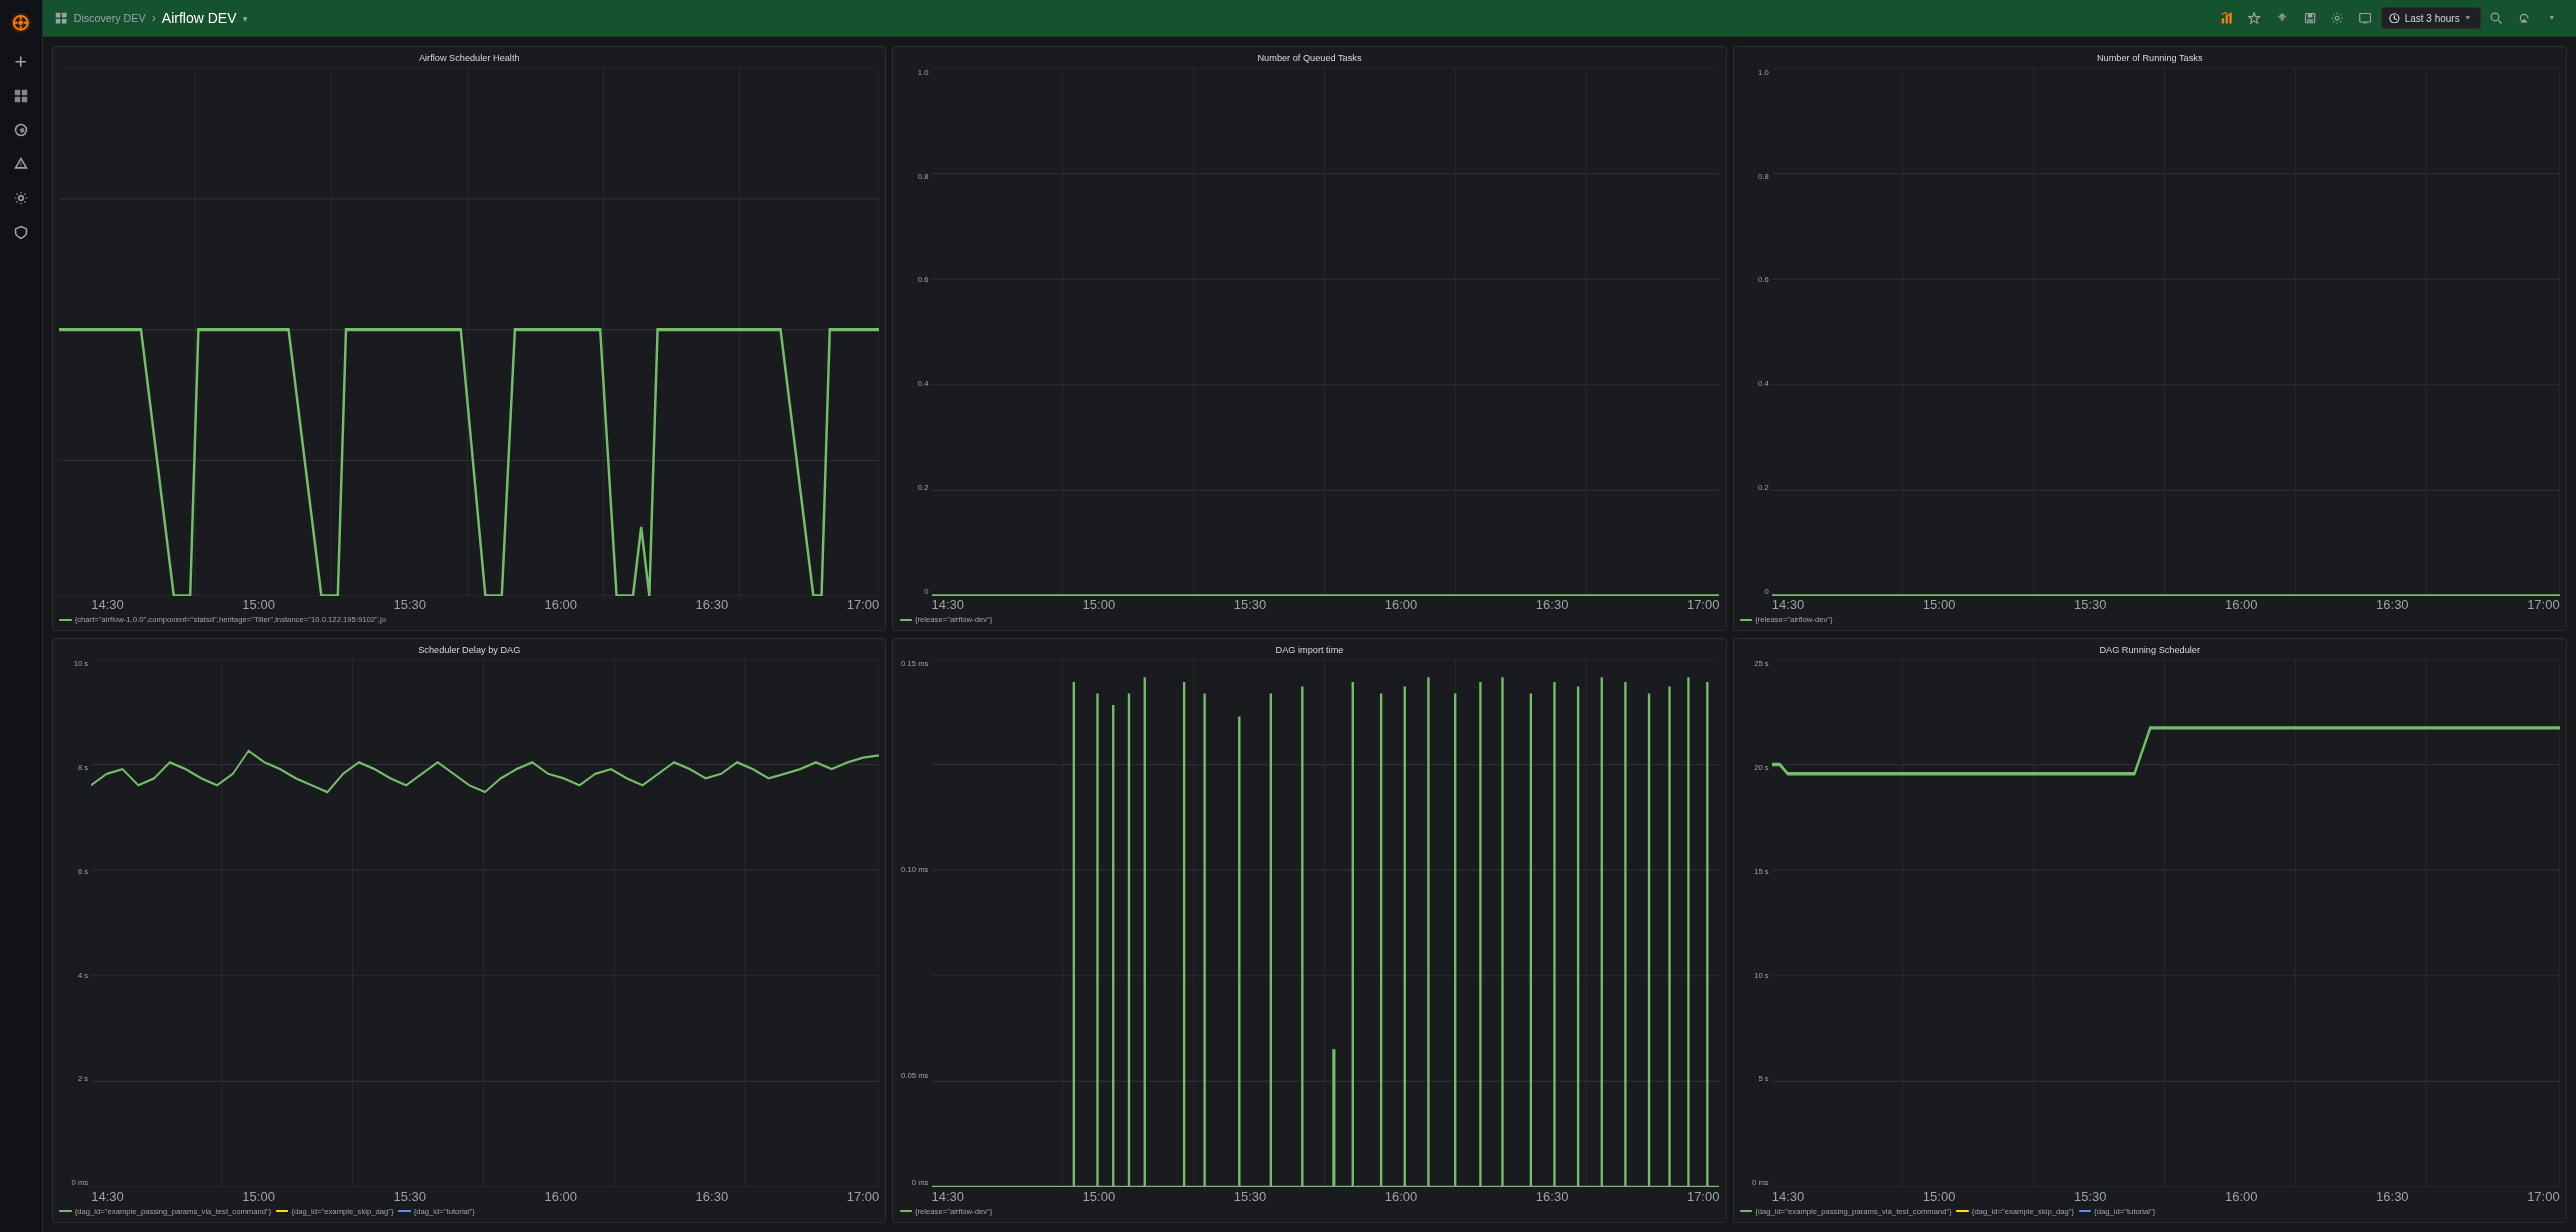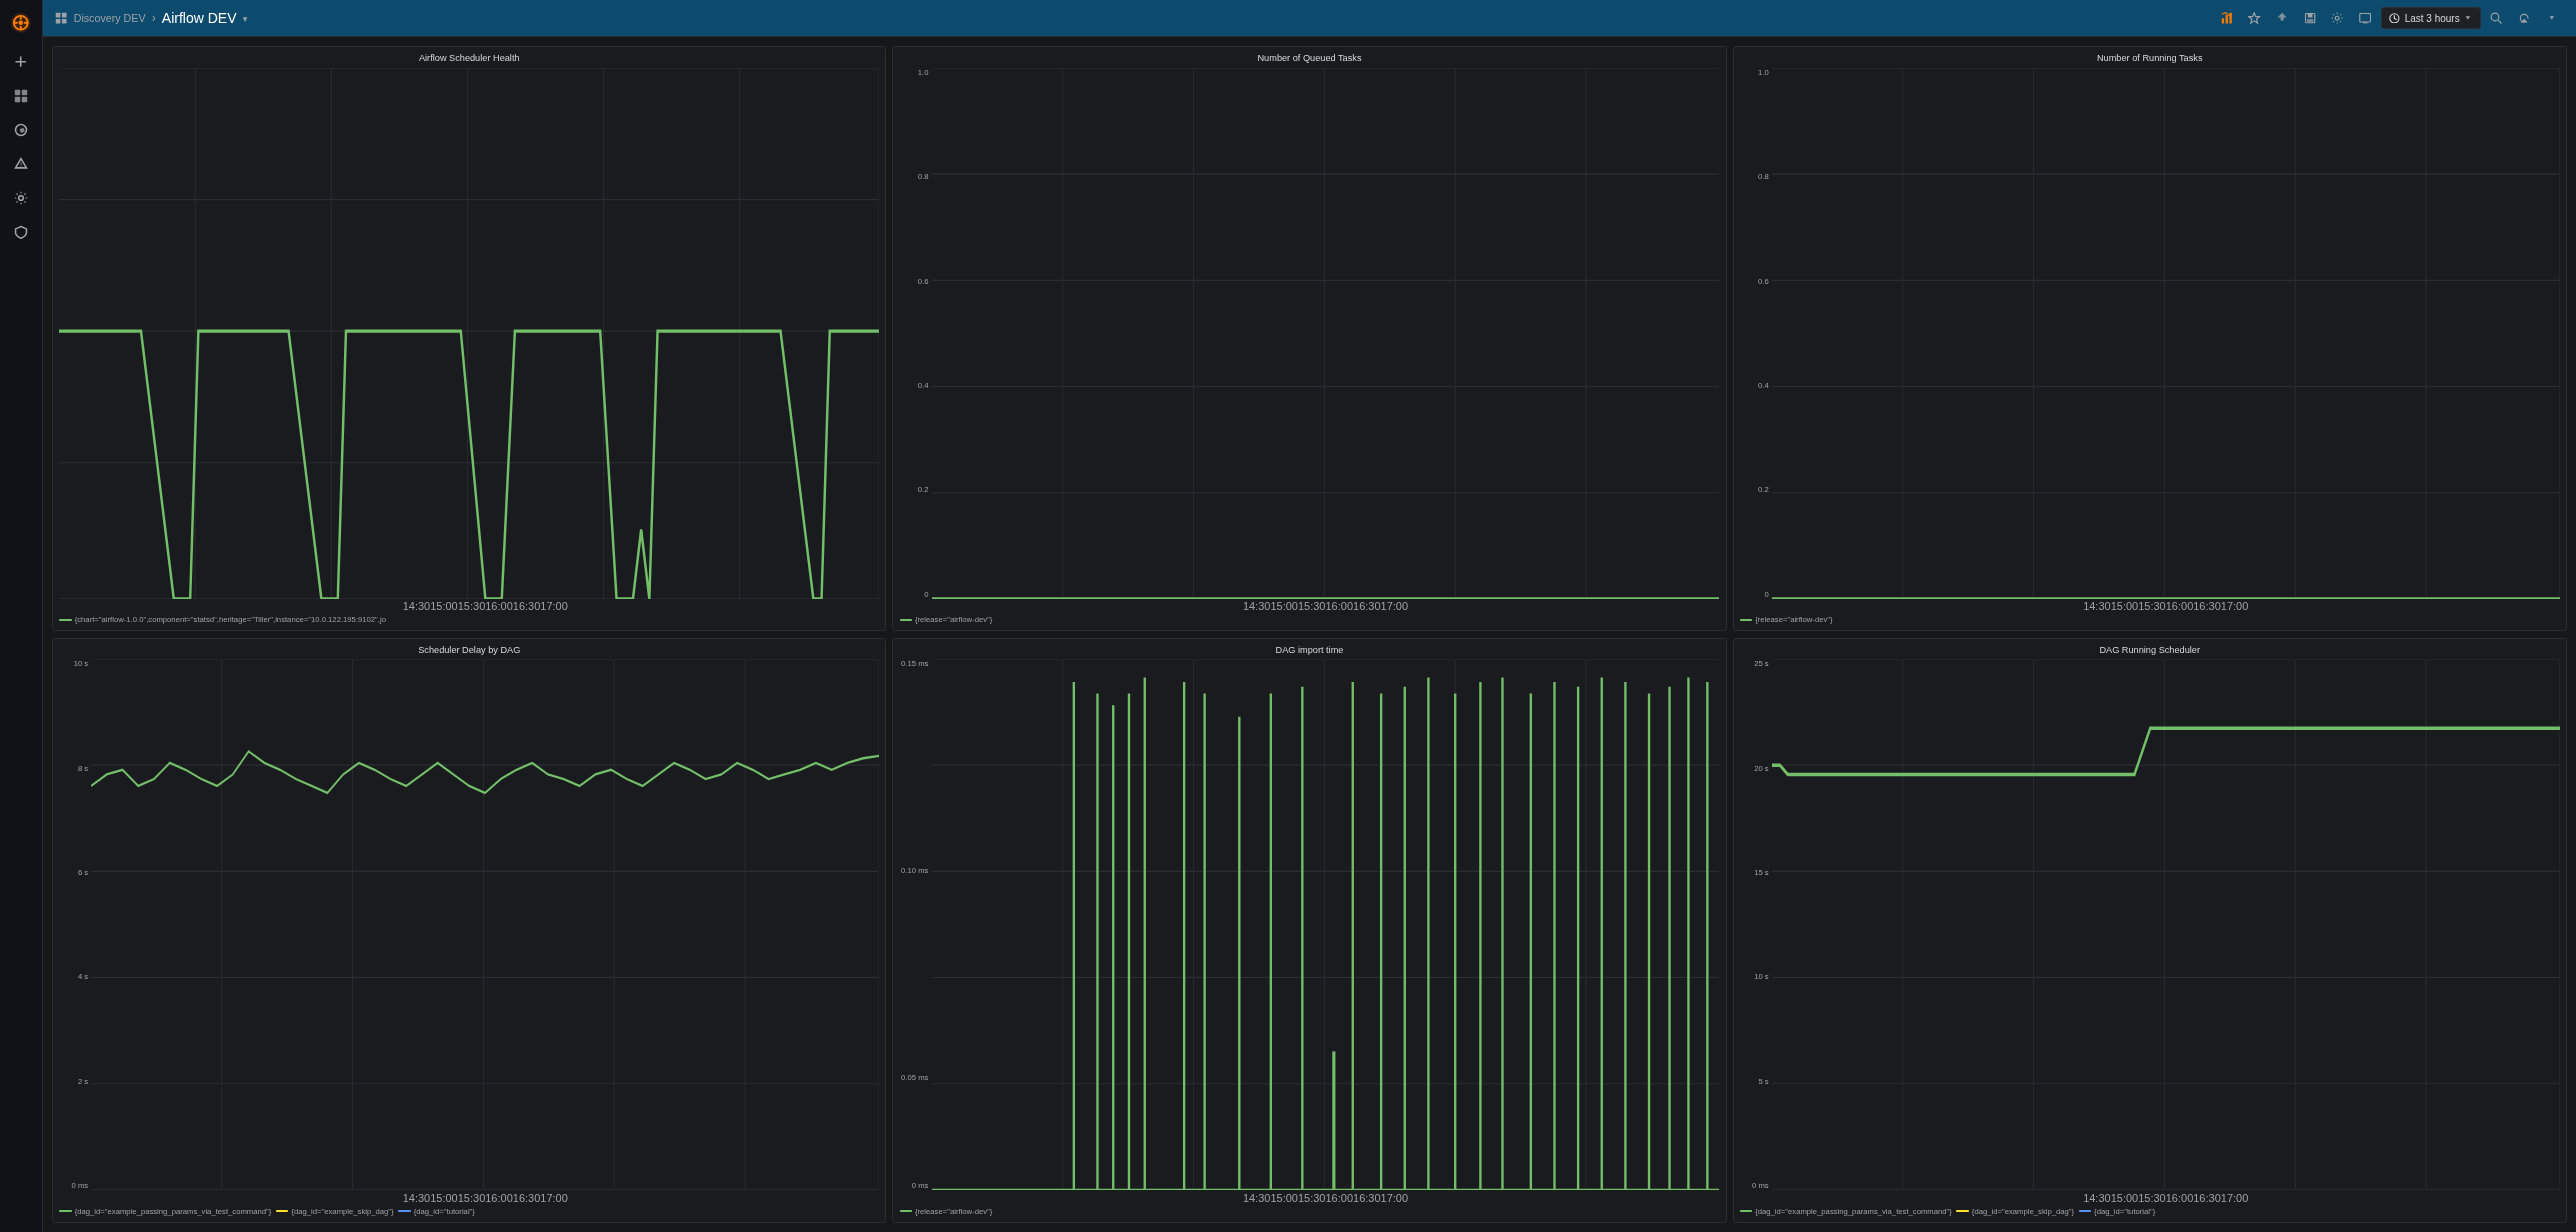--- a/index.html
+++ b/index.html
@@ -41,21 +41,21 @@
     .main {
       flex: 1;
       display: flex;
       flex-direction: column;
       overflow: hidden;
     }
 
     
     .topbar {
       height: 37px;
-      background: #0c4a6e;
+      background: #14532d;
       border-bottom: 0.8px solid #2c2e33;
       display: flex;
       align-items: center;
       padding: 0 12.3px;
       justify-content: space-between;
     }
     .topbar-left {
       display: flex;
       align-items: center;
       gap: 6.1px;
@@ -158,22 +158,22 @@
       flex: 1;
       position: relative;
       overflow: hidden;
     }
     .chart-svg {
       width: 100%;
       height: 100%;
     }
     .x-axis {
       display: flex;
-      justify-content: center;
-      font-size: 11px;
+      justify-content: space-between;
+      font-size: 13px;
       color: #9fa3a7;
       padding: 1.5px 0 0 32px;
     }
     .chart-legend {
       font-size: 7.7px;
       color: #9fa3a7;
       padding: 3.1px 0 0 0;
       display: flex;
       flex-wrap: wrap;
       gap: 4.6px;

